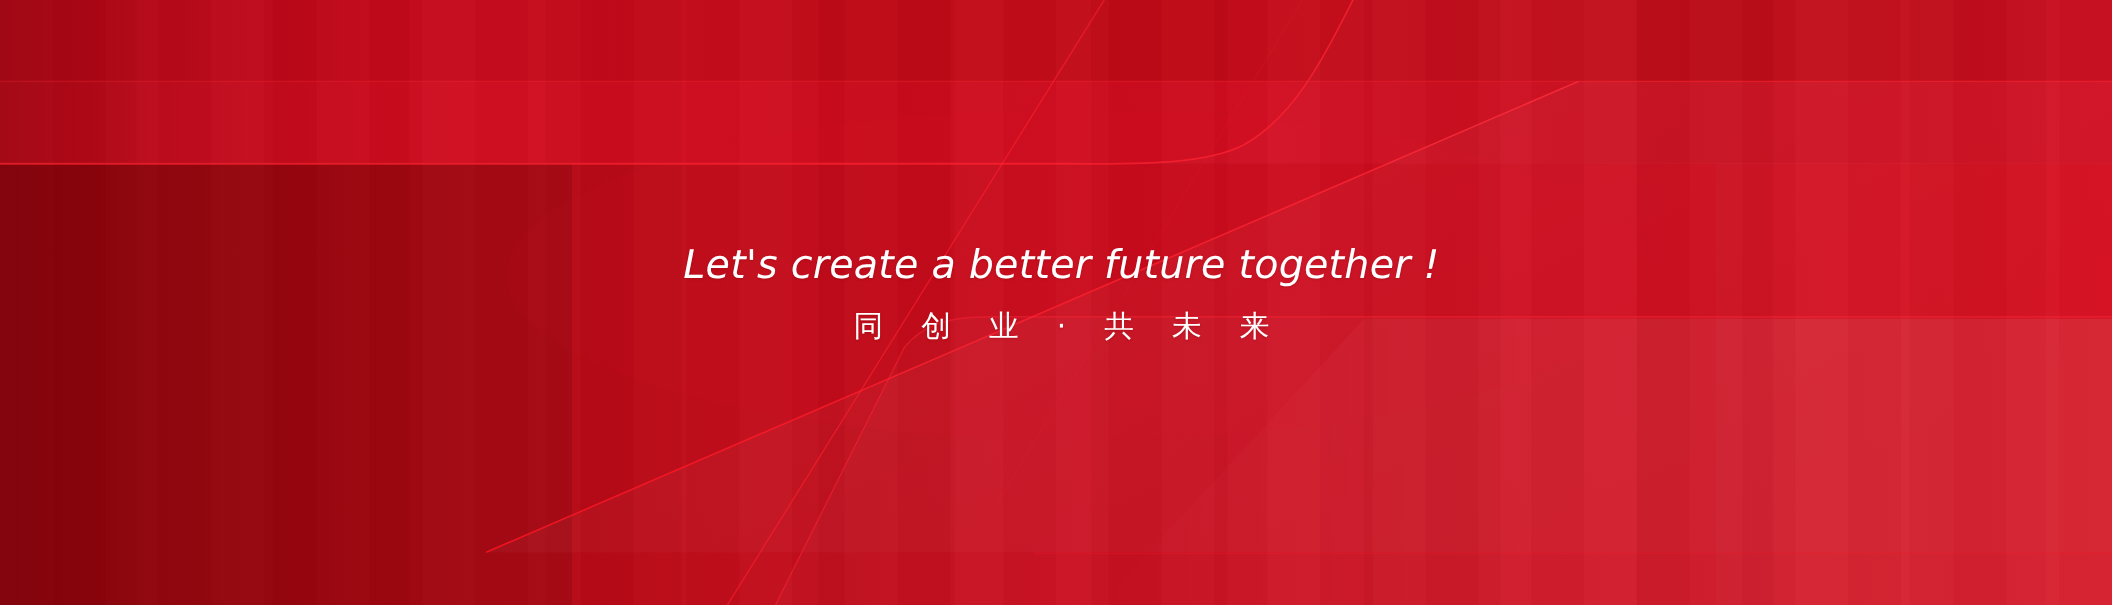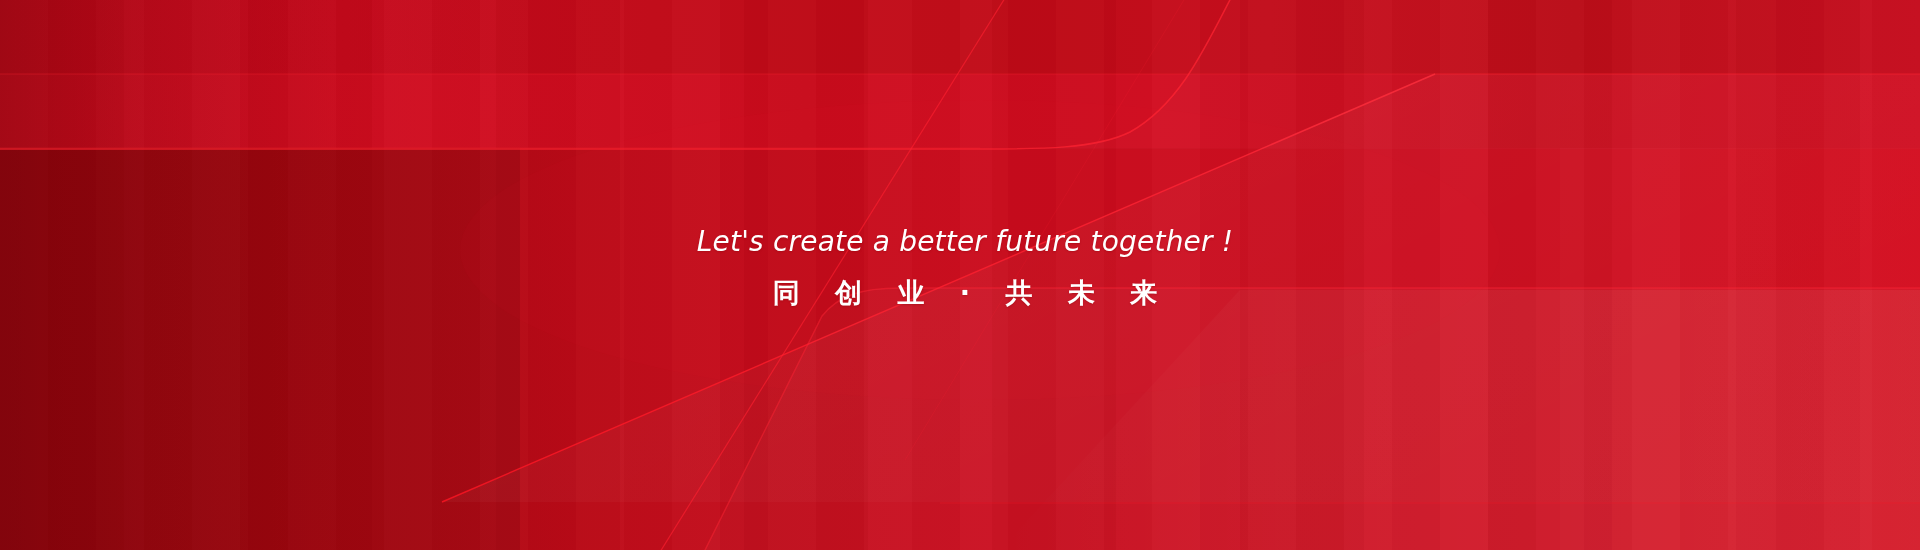--- a/index.html
+++ b/index.html
@@ -47,32 +47,32 @@
     position: relative;
     top: -8px;
     text-align: center;
     transform: translateX(5px);
   }
 
   .headline-en {
     font-family: "DejaVu Sans", "Liberation Sans", sans-serif;
     font-style: italic;
     font-weight: 400;
-    font-size: 28px;
+    font-size: 36px;
     line-height: 1.1;
     color: #ffffff;
     letter-spacing: 0.2px;
     white-space: nowrap;
     text-shadow: 0 1px 2px rgba(120,0,8,0.30);
   }
 
   .headline-cn {
     margin-top: 20px;
     font-family: "DejaVu Sans", "Liberation Sans", sans-serif;
-    font-weight: 700;
+    font-weight: 400;
     font-size: 27px;
     line-height: 1.1;
     color: #ffffff;
     letter-spacing: 13px;
     text-indent: 13px;
     white-space: nowrap;
     text-shadow: 0 1px 2px rgba(120,0,8,0.30);
   }
 </style>
 </head>

